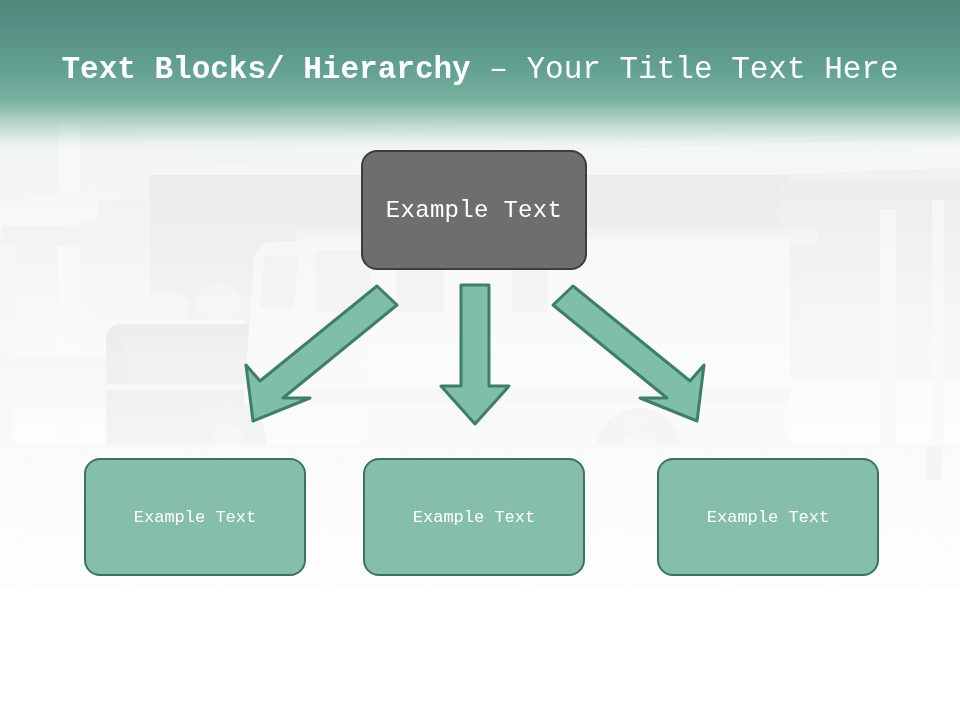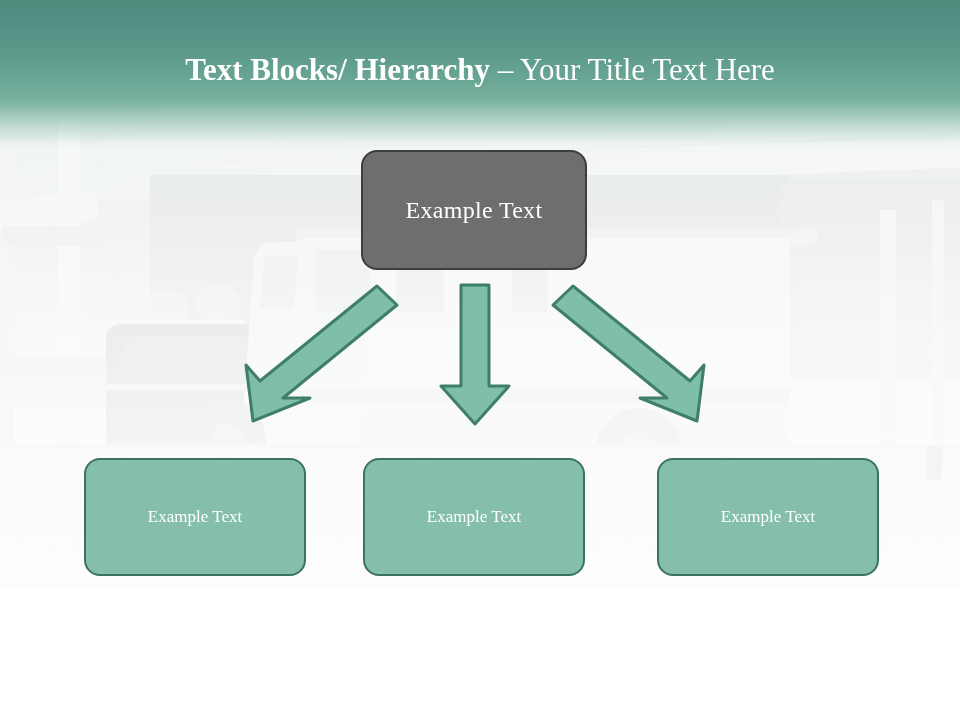--- a/index.html
+++ b/index.html
@@ -5,21 +5,21 @@
   html, body {
     margin: 0;
     padding: 0;
     background: #ffffff;
   }
   #slide {
     position: relative;
     width: 960px;
     height: 588px;
     overflow: hidden;
-    font-family: Liberation Serif, serif;
+    font-family: Liberation Mono, monospace;
     background: #f2f4f3;
   }
 
   
   .photo {
     position: absolute;
     inset: 0;
     overflow: hidden;
     background: linear-gradient(to bottom,
                 #cfd9d6 0%,

